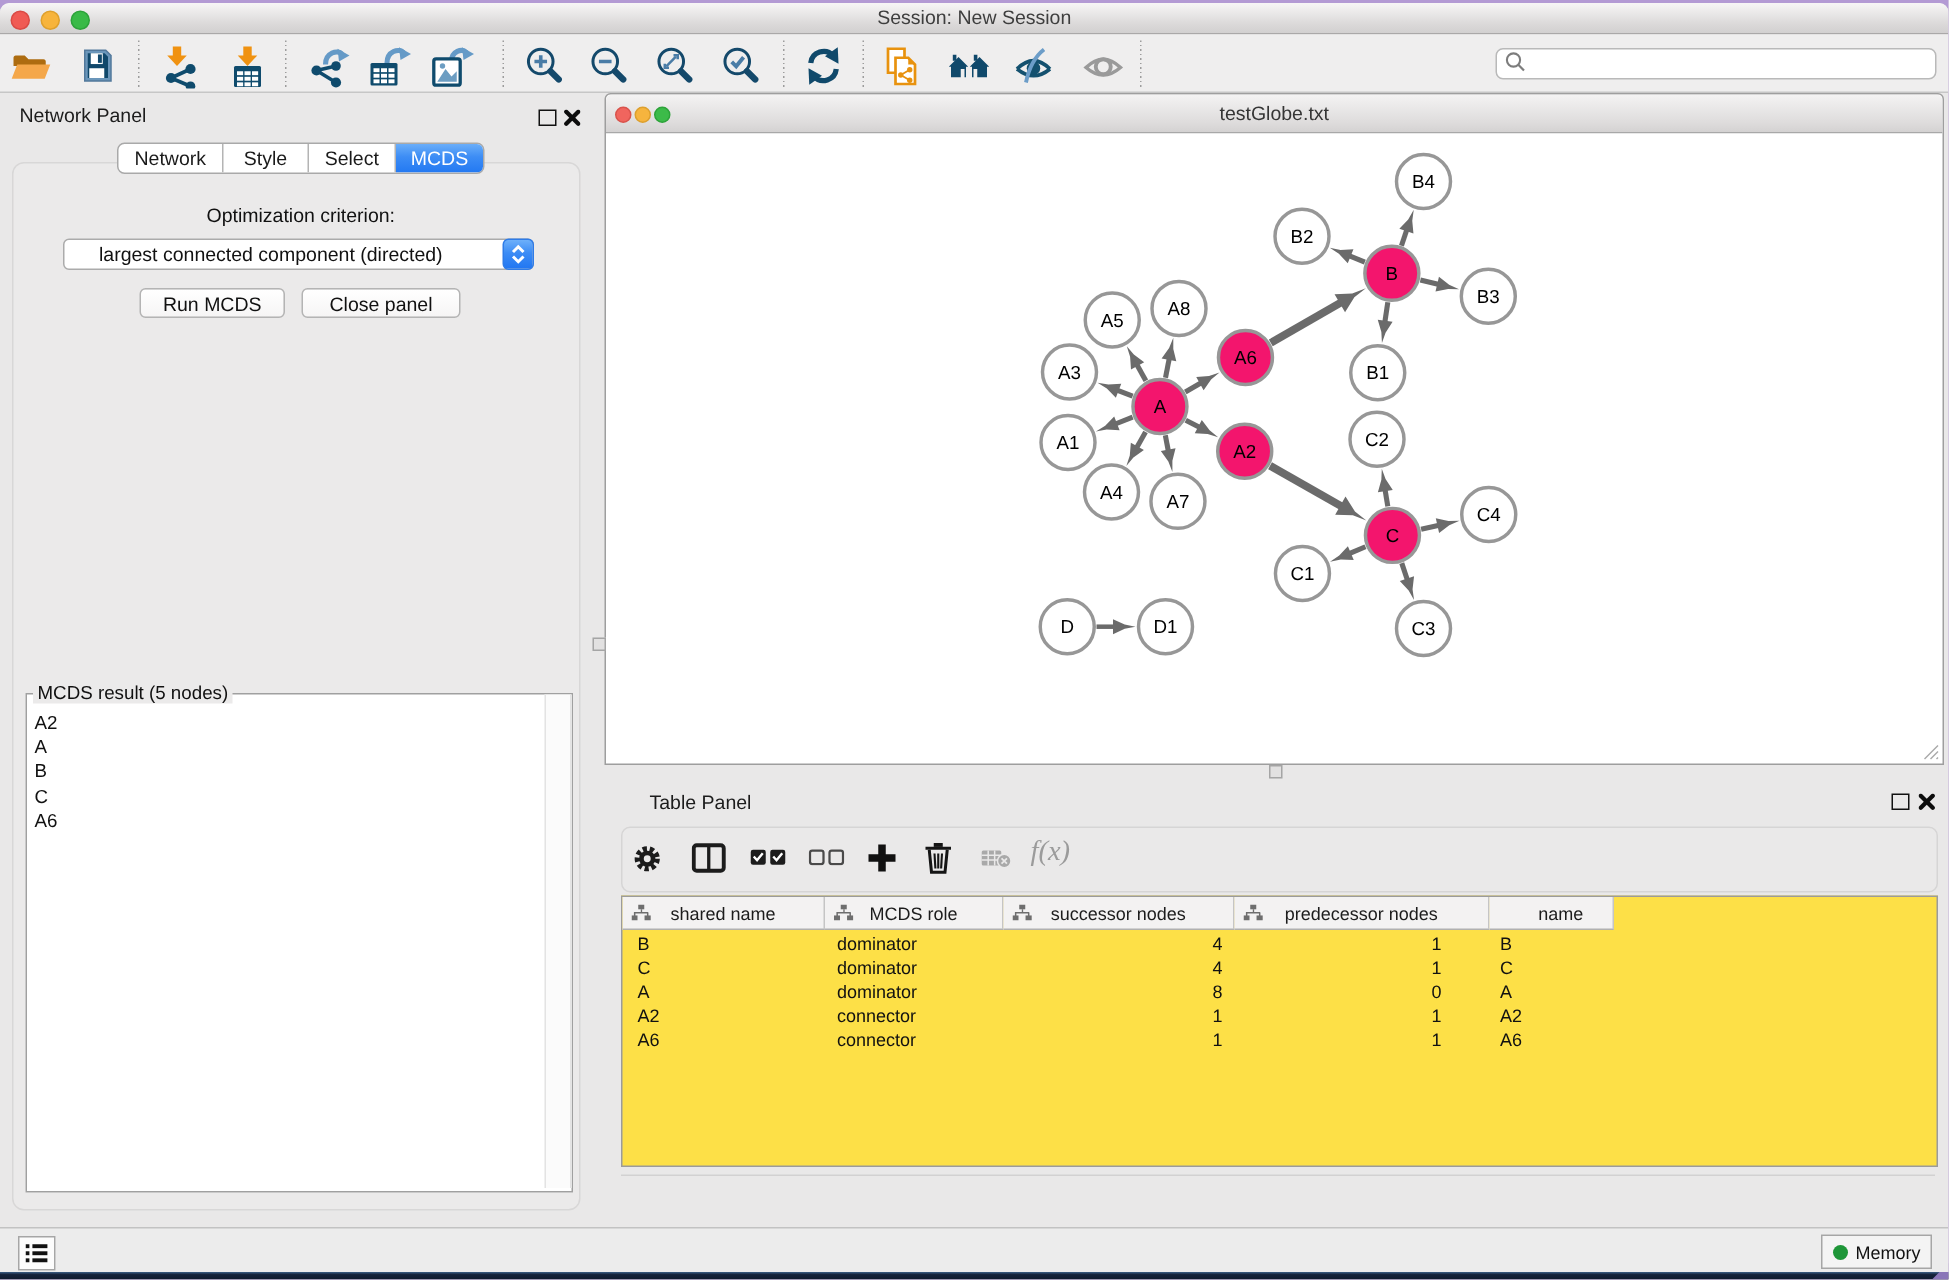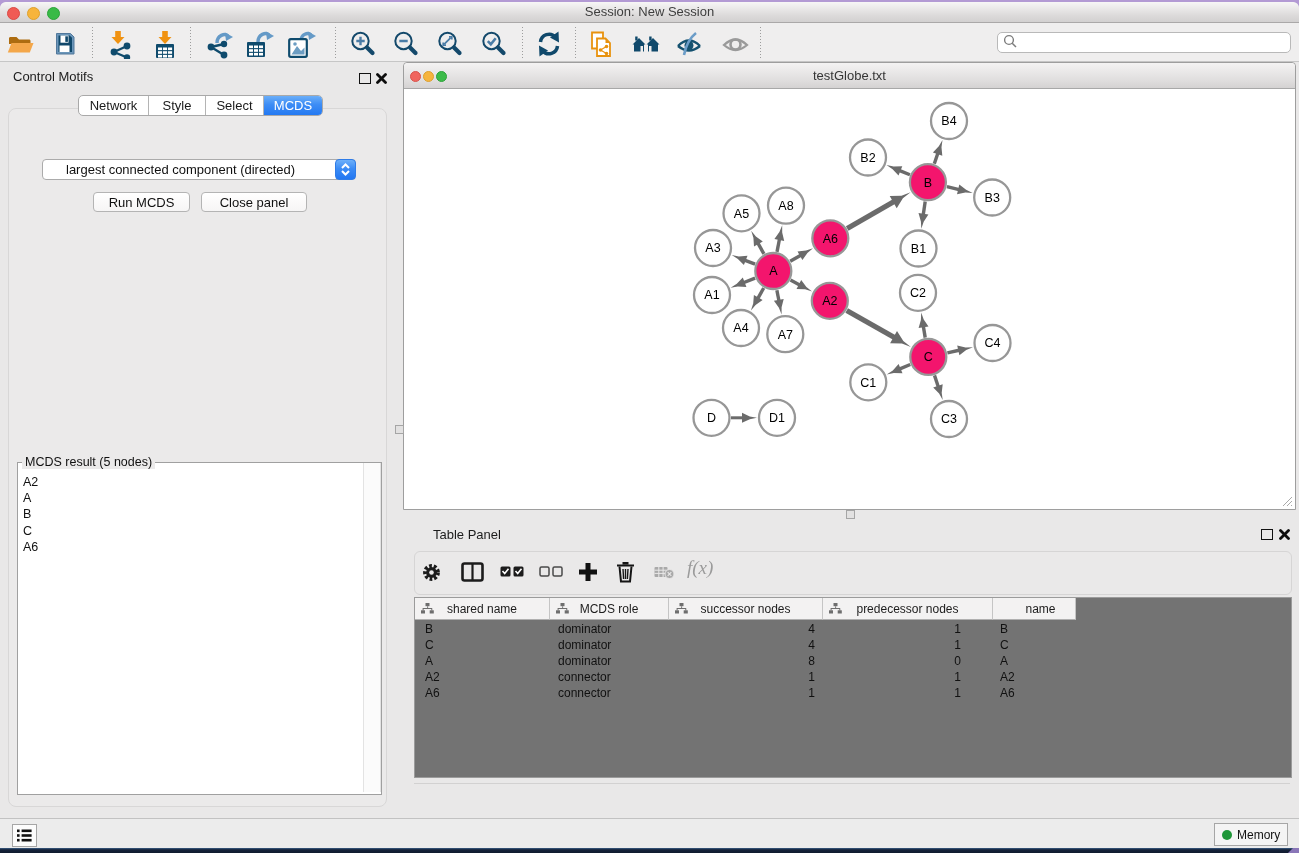--- a/index.html
+++ b/index.html
@@ -26,21 +26,21 @@
 #mcdsscroll{left:345px;top:0px;width:16px;height:329px;background:#fbfbfb;border-left:1px solid #e3e3e3;border-right:1px solid #e3e3e3}
 #mcdslegend{left:4px;top:-8px;background:#ebeaea;padding:0 3px;font-size:12.5px;color:#111}
 .mcdsitem{font-size:12.5px;color:#111;line-height:16.2px}
 .btn{position:absolute;background:linear-gradient(#ffffff,#f6f5f5);border:1px solid #b4b4b4;border-radius:4px;font-size:13px;color:#111;display:flex;align-items:center;justify-content:center}
 #netwin{left:403px;top:60px;width:891px;height:446px;background:#fff;border:1px solid #9e9e9e;border-radius:4px 4px 0 0}
 #nettitle{left:0;top:0;width:891px;height:25px;background:linear-gradient(#f4f3f3,#dedcdc 75%,#d4d2d2);border-bottom:1px solid #a8a8a8;border-radius:4px 4px 0 0}
 #nettitle .t{width:100%;text-align:center;font-size:13px;color:#353535;line-height:25px}
 .tls{border-radius:50%;width:9px;height:9px}
 #tablepanel{left:403px;top:518px;width:896px;height:298px}
 #tptool{left:11px;top:31px;width:876px;height:42px;background:#eae9e9;border:1px solid #d6d5d5;border-radius:6px}
-#tptable{left:11px;top:77px;width:876px;height:179px;background:#737373;border:1px solid #9b9b9b}
+#tptable{left:11px;top:77px;width:876px;height:179px;background:#fde047;border:1px solid #9b9b9b}
 .th{position:absolute;top:0;height:21px;background:#f3f2f2;border-right:1px solid #c5c5c5;border-bottom:1px solid #b0b0b0;font-size:12px;color:#1c1c1c;display:flex;align-items:center;justify-content:center}
 .td{position:absolute;font-size:12px;color:#111;line-height:16px}
 #statusbar{left:0;top:816px;width:1299px;height:30px;background:#ececec;border-top:1px solid #c2c2c2}
 #membtn{left:1214px;top:4px;width:72px;height:21px;background:#f4f4f4;border:1px solid #a6a6a6;font-size:12px;color:#111;display:flex;align-items:center}
 #listbtn{left:12px;top:5px;width:23px;height:21px;background:#fcfcfc;border:1px solid #a6a6a6}
 </style>
 </head>
 <body>
 <div id="desk-bottom" class="abs"></div>
 <svg class="abs" style="left:1288px;top:842px" width="11" height="11">
@@ -205,33 +205,34 @@
  <circle cx="14.5" cy="14.5" r="5" fill="none" stroke="#9a9a9a" stroke-width="2.6"></circle>
 </svg>
 <div class="vsep abs" style="left:760px"></div>
 <div id="searchbox" class="abs"></div>
 <svg class="abs" style="left:1003px;top:11px" width="15" height="15" viewBox="0 0 15 15">
  <circle cx="6" cy="6" r="4.4" fill="none" stroke="#7d7d7d" stroke-width="1.4"></circle>
  <line x1="9.2" y1="9.2" x2="13" y2="13" stroke="#7d7d7d" stroke-width="1.5"></line>
 </svg>
 </div>
 <div id="cp" class="abs">
- <div class="paneltitle abs" style="left:13px;top:7px">Control Motifs</div>
+ <div class="paneltitle abs" style="left:13px;top:7px">Network Panel</div>
  <div class="boxicon abs" style="left:359px;top:11px"></div>
  <svg class="abs" style="left:376px;top:11px" width="11" height="11">
         <line x1="1.5" y1="1.5" x2="9.5" y2="9.5" stroke="#0d0d0d" stroke-width="2.8" stroke-linecap="round"></line>
         <line x1="9.5" y1="1.5" x2="1.5" y2="9.5" stroke="#0d0d0d" stroke-width="2.8" stroke-linecap="round"></line>
       </svg>
  <div id="cpinner" class="abs"></div>
  <div class="seg" style="left:78px;top:33px;height:19px">
   <div style="width:69px">Network</div>
         <div style="width:56px">Style</div>
         <div style="width:57px">Select</div>
         <div class="on" style="width:58px">MCDS</div>
  </div>
+ <div class="abs" style="left:5px;top:74px;width:391px;text-align:center;font-size:13px;color:#111">Optimization criterion:</div>
  <div class="abs" style="left:42px;top:97px;width:312px;height:19px;background:#fff;border:1px solid #ababab;border-radius:4px">
    <div class="abs" style="left:23px;top:0;font-size:13px;line-height:19px;color:#111;white-space:nowrap">largest connected component (directed)</div>
    <div class="abs" style="right:-1px;top:-1px;width:21px;height:21px;border-radius:4px;background:linear-gradient(#6db0fa,#3c8cf5 45%,#2277f2);border:1px solid #2f7ce8;box-sizing:border-box">
      <svg width="19" height="19" viewBox="0 0 19 19">
             <path d="M6 8 L9.5 4.5 L13 8" fill="none" stroke="#fff" stroke-width="2"></path>
             <path d="M6 11 L9.5 14.5 L13 11" fill="none" stroke="#fff" stroke-width="2"></path>
           </svg>
    </div>
  </div>
  <div class="btn" style="left:93px;top:130px;width:95px;height:18px">Run MCDS</div>

